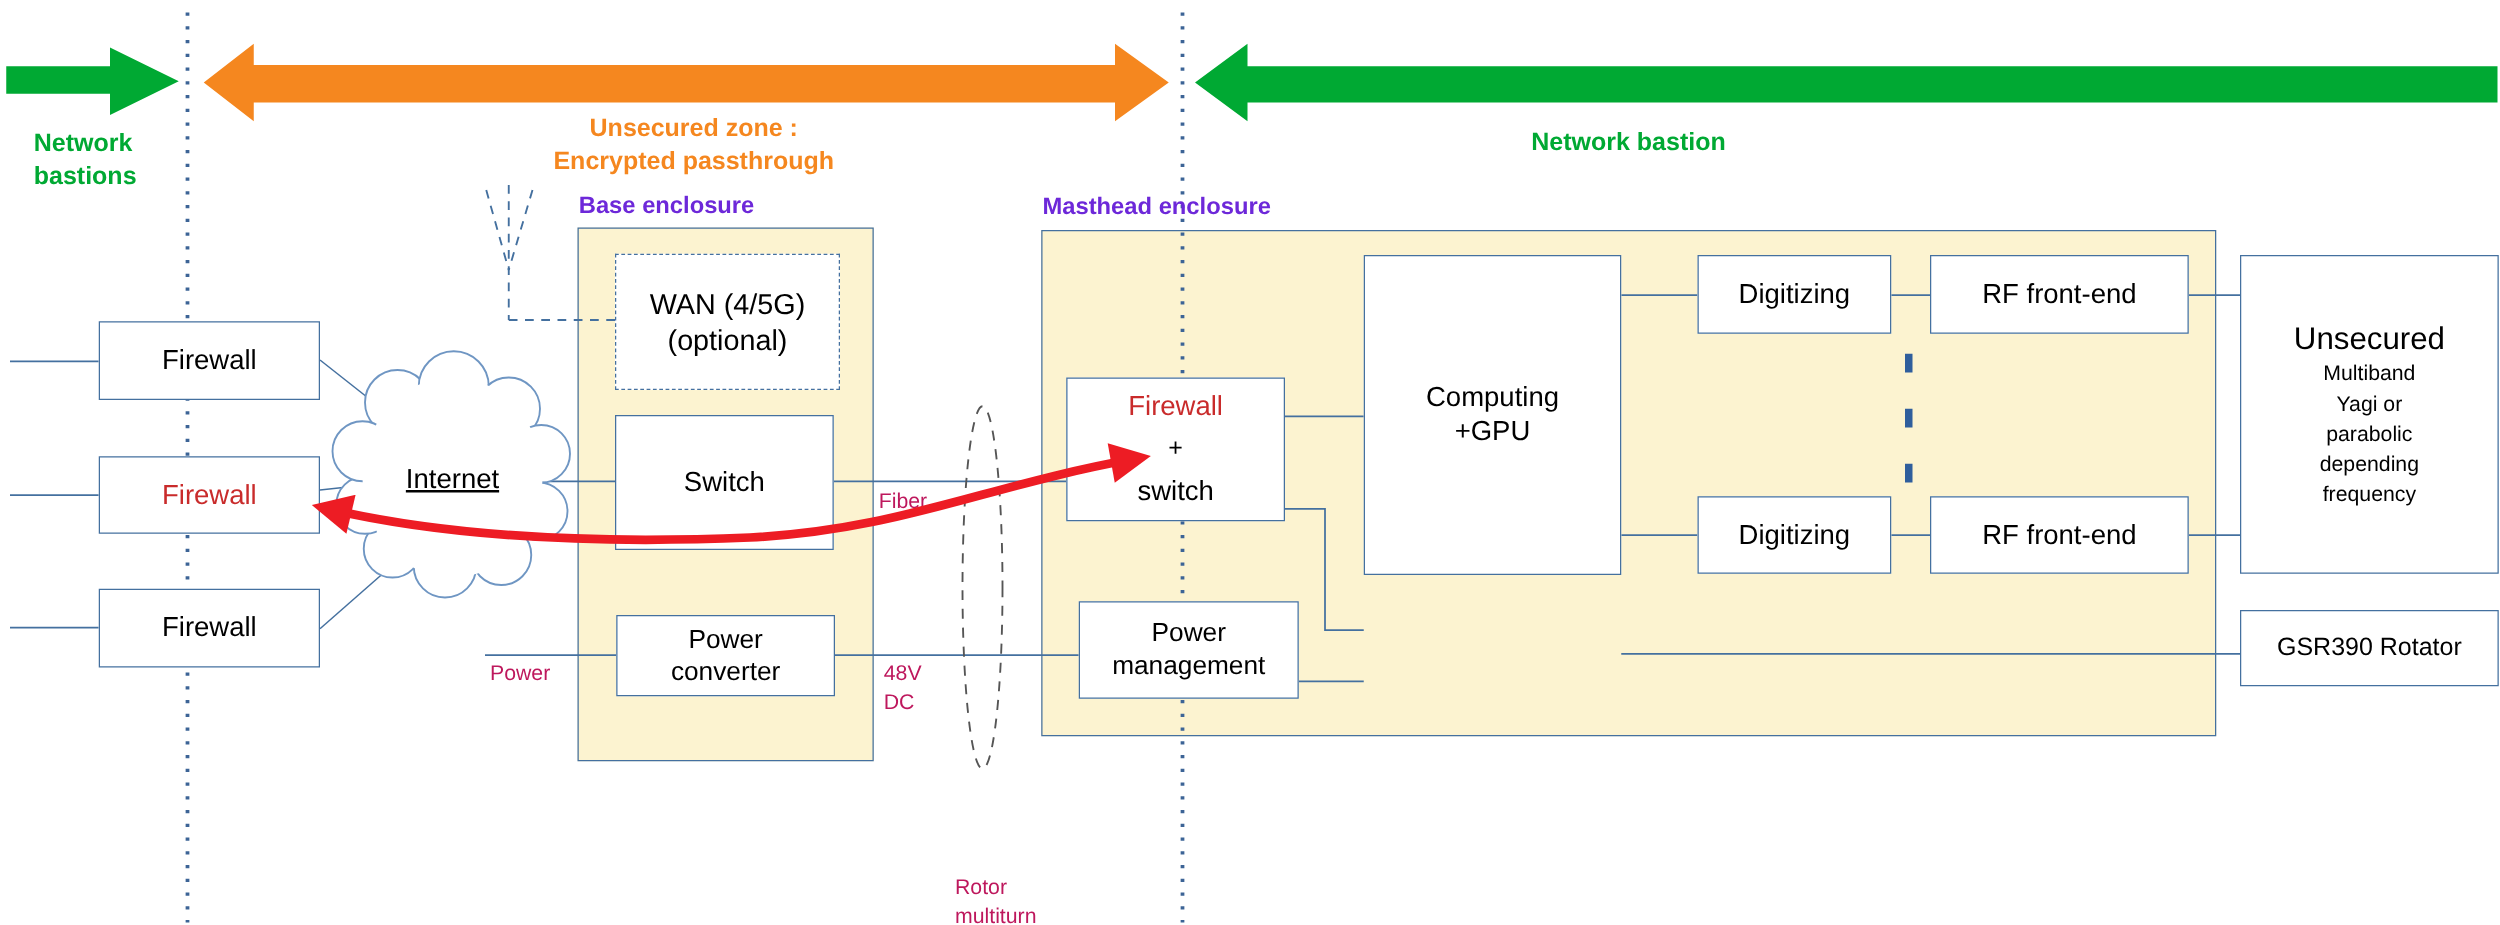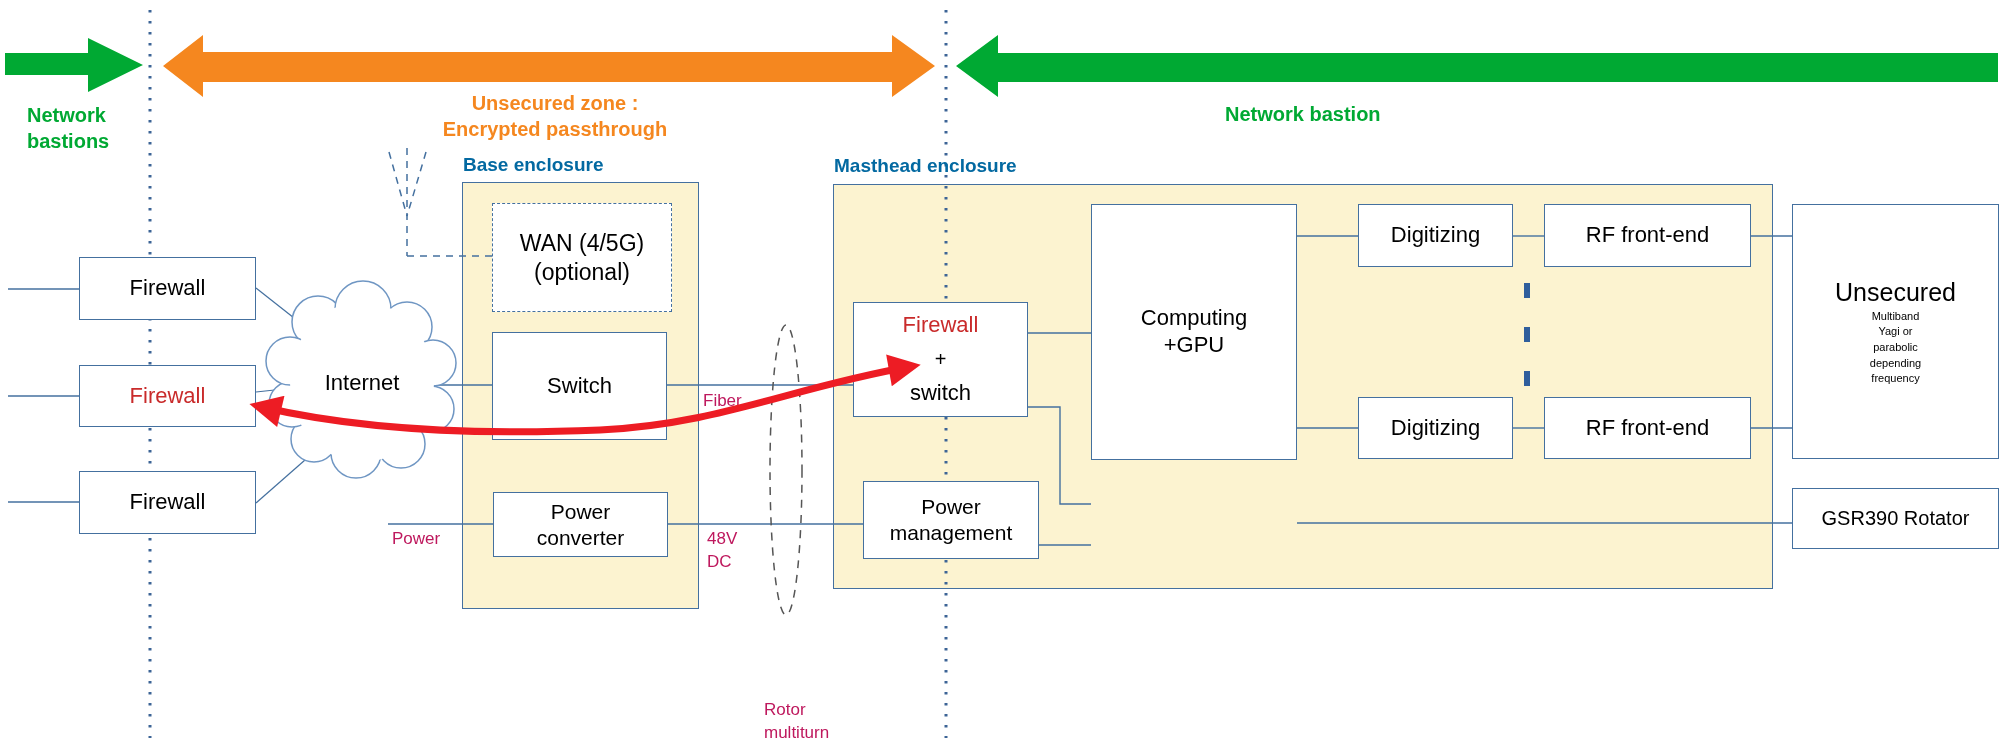--- a/index.html
+++ b/index.html
@@ -14,25 +14,25 @@
   .box{
     position:absolute;background:#fff;border:1.5px solid #44709F;box-sizing:border-box;
     display:flex;flex-direction:column;align-items:center;justify-content:center;
     text-align:center;font-size:21px;line-height:1.22;z-index:2;
   }
   .ml{white-space:pre-line;}
   .dashed-border{border-style:dashed;}
   .red-text{color:#C92B2B;}
   .lbl{position:absolute;font-size:17px;color:#be185d;line-height:1.35;z-index:2;}
   .zone-label{position:absolute;font-weight:bold;font-size:20px;line-height:1.3;z-index:2;}
-  .enclosure-title{position:absolute;font-weight:bold;font-size:19px;color:#0369a1;z-index:2;}
+  .enclosure-title{position:absolute;font-weight:bold;font-size:19px;color:#6d28d9;z-index:2;}
   .fs22{font-size:22px;} .fs23{font-size:23px;} .fs16{font-size:16.5px;} .fs20{font-size:20px;}
   .green{color:#00A933;} .orange{color:#F5871F;}
   .ant-title{font-size:25px;line-height:1.3;}
-  .ant-details{font-size:11px;line-height:1.42;white-space:pre-line;}
+  .ant-details{font-size:17px;line-height:1.42;white-space:pre-line;}
   .fwsw-line{display:block;}
 </style>
 </head>
 <body>
 
 <div id="canvas">
 
   <div class="enclosure" style="left:462px;top:182px;width:237px;height:427px;"></div>
   <div class="enclosure" style="left:833px;top:184px;width:940px;height:405px;"></div>
 
@@ -107,21 +107,21 @@
 Encrypted passthrough</div>
   <div class="zone-label green" style="left:1225px;top:101px;">Network bastion</div>
 
   <div class="enclosure-title" style="left:463px;top:154px;">Base enclosure</div>
   <div class="enclosure-title" style="left:834px;top:155px;">Masthead enclosure</div>
 
   <div class="box fs22" style="left:79px;top:257px;width:177px;height:63px;">Firewall</div>
   <div class="box fs22 red-text" style="left:79px;top:365px;width:177px;height:62px;">Firewall</div>
   <div class="box fs22" style="left:79px;top:471px;width:177px;height:63px;">Firewall</div>
 
-  <div class="lbl" style="left:292px;top:368px;width:140px;text-align:center;font-size:22px;color:#000;">Internet</div>
+  <div class="lbl" style="left:292px;top:368px;width:140px;text-align:center;font-size:22px;color:#000;text-decoration:underline;">Internet</div>
 
   <div class="box fs23 ml dashed-border" style="left:492px;top:203px;width:180px;height:109px;">WAN (4/5G)
 (optional)</div>
   <div class="box fs22" style="left:492px;top:332px;width:175px;height:108px;">Switch</div>
   <div class="box ml" style="left:493px;top:492px;width:175px;height:65px;">Power
 converter</div>
 
   <div class="box" style="left:853px;top:302px;width:175px;height:115px;justify-content:space-between;padding:9px 0;">
     <span class="fwsw-line fs22 red-text">Firewall</span>
     <span class="fwsw-line fs20">+</span>

